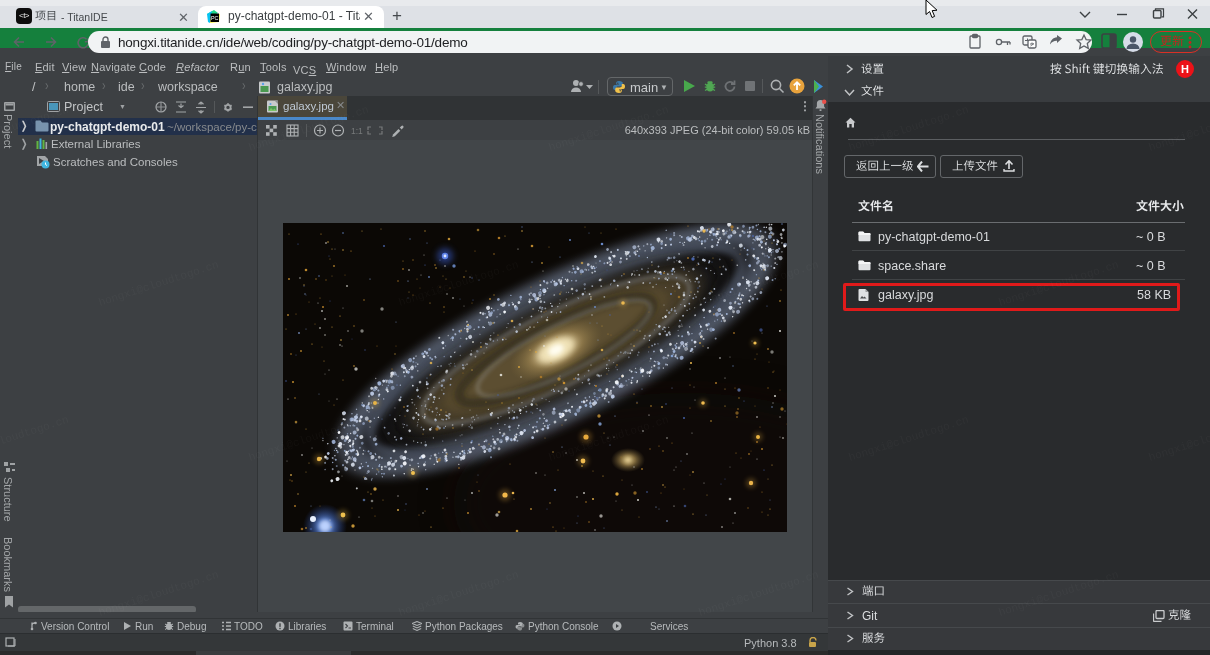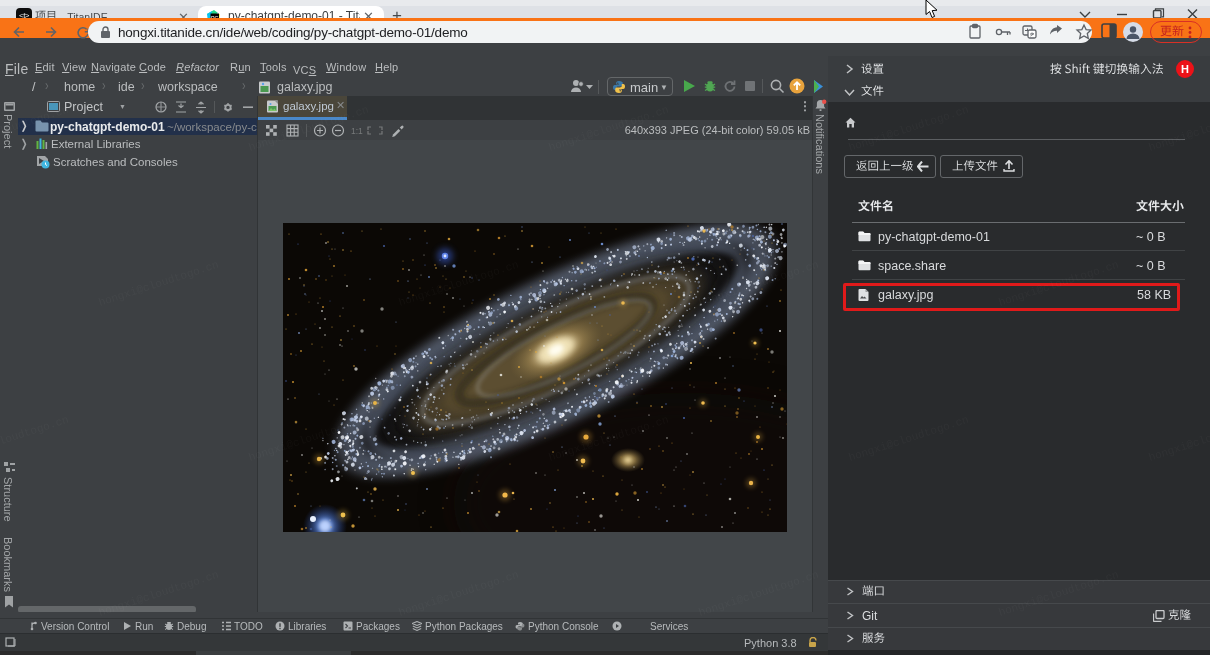--- a/index.html
+++ b/index.html
@@ -38,21 +38,21 @@
 <path d="M43 8.5 L53 8.5"></path>
 <rect x="79.5" y="4.5" width="7.5" height="7.5" rx="1"></rect>
 <path d="M81.5 4.5 v-1.6 h8 v8 h-1.7" stroke-width="1.2"></path>
 <path d="M114 3.5 L123 12.5 M123 3.5 L114 12.5"></path>
 </g>
       </svg>
       <svg class="abs" style="left:925px;top:0px;" width="14" height="20" viewBox="0 0 14 20">
 <path d="M1 0 L1 14.5 L4.6 11.5 L7 17.5 L9.6 16.4 L7.2 10.6 L12 10.2 Z" fill="#fff" stroke="#000" stroke-width="1"></path>
 </svg>
     </div>
-    <div class="abs" style="left:0;top:18px;width:1210px;height:20px;background:#f97316;">
+    <div class="abs" style="left:0;top:28px;width:1210px;height:20px;background:#15803d;">
       <svg class="abs" style="left:10px;top:4px;" width="80" height="20" viewBox="0 0 80 20">
 <g stroke="#5f6368" stroke-width="1.6" fill="none">
 <path d="M14 10 L5 10 M9 5.5 L4.5 10 L9 14.5"></path>
 <path d="M36 10 L45 10 M41 5.5 L45.5 10 L41 14.5"></path>
 <path d="M76.6 7.2 a5 5 0 1 0 1.4 4.6 M78.2 6.4 v3.4 h-3.4" fill="none"></path>
 </g>
       </svg>
       <div class="abs" style="left:88px;top:3px;width:1004px;height:22px;background:#f1f3f4;border-radius:11px;"></div>
       <svg class="abs" style="left:100px;top:8px;" width="11" height="13" viewBox="0 0 11 13">
 <rect x="1" y="5" width="9" height="7" rx="1" fill="#5f6368"></rect>
@@ -93,21 +93,21 @@
         </svg></div>
       <svg class="abs" style="left:1188px;top:8px;" width="4" height="13" viewBox="0 0 4 13">
         <g fill="#c5221f">
           <circle cx="2" cy="2" r="1.4"></circle>
           <circle cx="2" cy="6.5" r="1.4"></circle>
           <circle cx="2" cy="11" r="1.4"></circle>
         </g>
       </svg>
     </div>
     <div class="abs" style="left:0;top:56px;width:828px;height:20px;background:#3d4043;"></div>
-    <div class="abs" style="left:5px;top:61px;font-size:14px;color:#bbbdbf;letter-spacing:0.2px;"><span style="text-decoration:underline;">F</span>ile</div>
+    <div class="abs" style="left:5px;top:61px;font-size:10px;color:#bbbdbf;letter-spacing:0.2px;"><span style="text-decoration:underline;">F</span>ile</div>
     <div class="abs" style="left:35px;top:61px;font-size:11px;color:#bbbdbf;letter-spacing:0.2px;text-align:right;"><span style="text-decoration:underline;">E</span>dit</div>
     <div class="abs" style="left:62px;top:61px;font-size:11px;color:#bbbdbf;letter-spacing:0.2px;"><span style="text-decoration:underline;">V</span>iew</div>
     <div class="abs" style="left:91px;top:61px;font-size:11px;color:#bbbdbf;letter-spacing:0.2px;"><span style="text-decoration:underline;">N</span>avigate</div>
     <div class="abs" style="left:139px;top:61px;font-size:11px;color:#bbbdbf;letter-spacing:0.2px;"><span style="text-decoration:underline;">C</span>ode</div>
     <div class="abs" style="left:176px;top:61px;font-size:11px;color:#bbbdbf;letter-spacing:0.2px;font-style:italic;"><span style="text-decoration:underline;">R</span>efactor</div>
     <div class="abs" style="left:230px;top:61px;font-size:11px;color:#bbbdbf;letter-spacing:0.2px;">R<span style="text-decoration:underline;">u</span>n</div>
     <div class="abs" style="left:260px;top:61px;font-size:11px;color:#bbbdbf;letter-spacing:0.2px;"><span style="text-decoration:underline;">T</span>ools</div>
     <div class="abs" style="left:293px;top:64px;font-size:11px;color:#bbbdbf;letter-spacing:0.2px;">VC<span style="text-decoration:underline;">S</span></div>
     <div class="abs" style="left:326px;top:61px;font-size:11px;color:#bbbdbf;letter-spacing:0.2px;"><span style="text-decoration:underline;">W</span>indow</div>
     <div class="abs" style="left:375px;top:61px;font-size:11px;color:#bbbdbf;letter-spacing:0.2px;"><span style="text-decoration:underline;">H</span>elp</div>
@@ -2485,21 +2485,21 @@
     <svg class="abs" style="left:275px;top:621px;" width="10" height="10" viewBox="0 0 10 10">
       <circle cx="5" cy="5" r="4.5" fill="#aeb1b3"></circle>
       <rect x="4.3" y="2.3" width="1.4" height="3.6" fill="#3d4043"></rect>
       <rect x="4.3" y="6.8" width="1.4" height="1.4" fill="#3d4043"></rect>
     </svg>
     <div class="abs" style="left:288px;top:621px;font-size:10px;color:#b7babc;">Libraries</div>
     <svg class="abs" style="left:343px;top:621px;" width="10" height="10" viewBox="0 0 10 10">
       <rect x="0.5" y="0.5" width="9" height="9" rx="1" fill="#aeb1b3"></rect>
       <path d="M2.5 3 l2 2 -2 2 M5.5 7 h2.5" stroke="#3d4043" stroke-width="1.1" fill="none"></path>
     </svg>
-    <div class="abs" style="left:356px;top:621px;font-size:10px;color:#b7babc;">Packages</div>
+    <div class="abs" style="left:356px;top:621px;font-size:10px;color:#b7babc;">Terminal</div>
     <svg class="abs" style="left:412px;top:621px;" width="10" height="10" viewBox="0 0 10 10">
       <path d="M5 0.5 l4.5 2 -4.5 2 -4.5-2 Z M0.8 5 l4.2 1.9 4.2-1.9 M0.8 7.5 l4.2 1.9 4.2-1.9" stroke="#aeb1b3" stroke-width="1.1" fill="none"></path>
     </svg>
     <div class="abs" style="left:425px;top:621px;font-size:10px;color:#b7babc;">Python Packages</div>
     <svg class="abs" style="left:515px;top:621px;" width="10" height="10" viewBox="0 0 10 10">
       <path d="M5 1 C3.2 1 3 1.8 3 2.6 V3.6 H5 V4 H2 C1 4 .6 4.8 .6 5.8 C.6 6.8 1 7.6 2 7.6 H3 V6.4 C3 5.5 3.7 5 4.5 5 H6.4 C7.2 5 7.8 4.5 7.8 3.7 V2.6 C7.8 1.8 6.8 1 5 1 Z" fill="#aeb1b3"></path>
       <path d="M5 9.4 C6.8 9.4 7 8.6 7 7.8 V6.8 H5 V6.4 H8 C9 6.4 9.4 5.6 9.4 4.6 C9.4 3.6 9 2.8 8 2.8 H7 V4 C7 4.9 6.3 5.4 5.5 5.4 H3.6 C2.8 5.4 2.2 5.9 2.2 6.7 V7.8 C2.2 8.6 3.2 9.4 5 9.4 Z" fill="#898c8e"></path>
     </svg>
     <div class="abs" style="left:528px;top:621px;font-size:10px;color:#b7babc;">Python Console</div>
     <svg class="abs" style="left:612px;top:621px;" width="10" height="10" viewBox="0 0 10 10">

